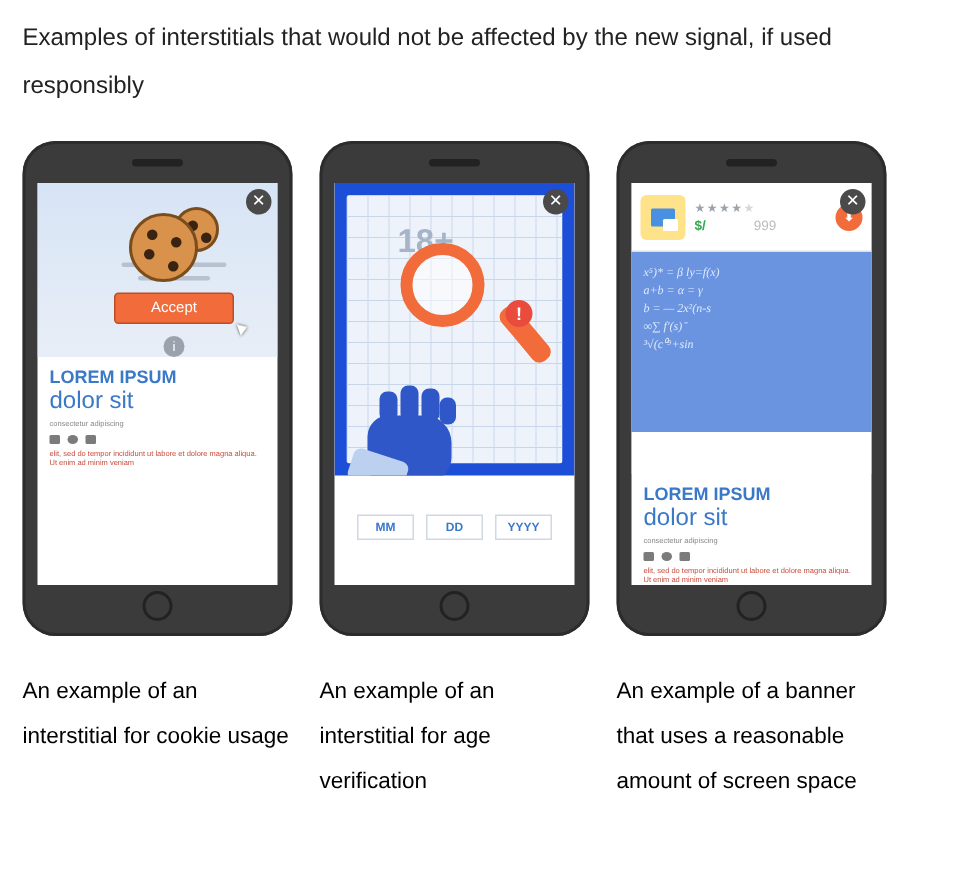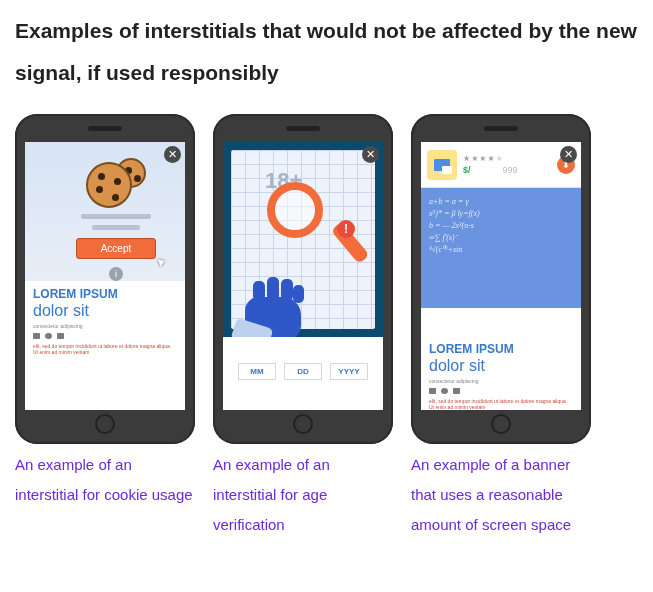--- a/index.html
+++ b/index.html
@@ -1,45 +1,45 @@
 <!DOCTYPE html>
 <html><head>
 <meta charset="utf-8">
 <style>
   * { margin: 0; padding: 0; box-sizing: border-box; }
   body { font-family: Arial, Helvetica, sans-serif; width: 653px; padding: 10px 15px; background: #fff; color: #222; }
-  .heading { font-weight: bold; font-size: 21px; line-height: 2.0; margin-bottom: 20px; }
+  .heading { font-weight: normal; font-size: 16px; line-height: 2.0; margin-bottom: 20px; }
   .row { display: flex; gap: 18px; }
   .col { width: 180px; }
   .phone { width: 180px; height: 330px; background: #3b3b3b; border-radius: 22px; padding: 28px 10px 34px 10px; position: relative; box-shadow: inset 0 0 0 2px #2c2c2c; }
   .phone::before { content:""; position:absolute; top:12px; left:50%; transform:translateX(-50%); width:34px; height:5px; background:#222; border-radius:3px; }
   .phone::after { content:""; position:absolute; bottom:10px; left:50%; transform:translateX(-50%); width:16px; height:16px; border:2px solid #222; border-radius:50%; }
   .screen { width: 100%; height: 100%; background: #fff; position: relative; overflow: hidden; }
   .close-x { position:absolute; top:4px; right:4px; width:17px; height:17px; background:#4a4a4a; border-radius:50%; color:#fff; font-size:11px; line-height:17px; text-align:center; z-index:5; }
 
   
-  .cookie-hero { height:139px; background:linear-gradient(#d7e4f5,#e8eef7); display:flex; flex-direction:column; align-items:center; padding-top:10px; position:relative;padding-left:22px; }
+  .cookie-hero { height:116px; background:linear-gradient(#d7e4f5,#e8eef7); display:flex; flex-direction:column; align-items:center; padding-top:10px; position:relative;padding-left:22px; }
   .cookie-stack { position:relative; width:60px; height:52px; margin-top:6px; }
   .cookie-big { position:absolute; left:0; top:4px; width:46px; height:46px; background:#d9924b; border-radius:50%; border:2px solid #7a4d1f; }
   .cookie-sm { position:absolute; right:0; top:0; width:30px; height:30px; background:#d9924b; border-radius:50%; border:2px solid #7a4d1f; }
   .chip { position:absolute; width:7px; height:7px; background:#3a2310; border-radius:50%; }
   .bar { height:5px; background:#b8c2cf; border-radius:2px; margin:6px auto 0; }
   .accept-btn { background:#f26b3a; color:#fff; border:1px solid #b94e27; display:inline-block; font-size:10px; padding:4px 24px; border-radius:3px; margin:8px auto 0; position:relative; }
   .cursor { position:absolute; right:-10px; bottom:-8px; width:0; height:0; border-left:6px solid #fff; border-top:4px solid transparent; border-bottom:4px solid transparent; filter:drop-shadow(0 0 1px #333); transform:rotate(-20deg); }
   .info-circle { width:14px; height:14px; background:#9aa3ad; border-radius:50%; color:#fff; font-size:9px; text-align:center; line-height:14px; margin:8px auto 0; }
   .article { padding:7px 8px 6px; }
   .lorem-t { color:#3a78c8; font-weight:bold; font-size:12px; line-height:1.1; }
   .lorem-s { color:#3a78c8; font-size:16px; margin-top:1px; }
   .sub { color:#888; font-size:5px; margin-top:3px; }
   .icset { display:flex; gap:5px; margin-top:4px; }
   .icdot { width:7px; height:6px; background:#7b7b7b; border-radius:1px; }
   .redtxt { font-size:5px; color:#c84c3c; line-height:1.25; margin-top:4px; }
 
   
-  .age-hero { height:195px; background:#0c4a6e; position:relative; overflow:hidden; }
+  .age-hero { height:195px; background:#1d4ed8; position:relative; overflow:hidden; }
   .grid-bg { position:absolute; inset:8px 8px 8px 8px; background:#eef3fb; background-image:linear-gradient(#c8d6ea 1px,transparent 1px),linear-gradient(90deg,#c8d6ea 1px,transparent 1px); background-size:14px 14px; border-radius:2px; }
   .eighteen { position:absolute; top:26px; left:42px; font-size:22px; font-weight:bold; color:#a5b4c7; }
   .mag { position:absolute; top:40px; left:44px; width:70px; height:70px; }
   .mag-lens { position:absolute; width:56px; height:56px; border:8px solid #f26b3a; border-radius:50%; background:rgba(255,255,255,0.5); }
   .mag-handle { position:absolute; right:-6px; bottom:-18px; width:14px; height:44px; background:#f26b3a; border-radius:6px; transform:rotate(-40deg); transform-origin:top; }
   .alert { position:absolute; top:78px; right:28px; width:18px; height:18px; background:#e94b3c; border-radius:50%; color:#fff; font-size:12px; font-weight:bold; text-align:center; line-height:18px; }
   .glove { position:absolute; bottom:-4px; left:16px; width:70px; height:54px; }
   .glove-body { position:absolute; width:56px; height:44px; background:#2f57c7; border-radius:14px 18px 16px 10px; bottom:0; left:6px; }
   .finger { position:absolute; background:#2f57c7; border-radius:5px; }
   .cuff { position:absolute; bottom:-4px; left:-6px; width:38px; height:22px; background:#bcd0ef; border-radius:5px; transform:rotate(18deg); }
@@ -55,21 +55,21 @@
   .app-meta { flex:1; }
   .stars { display:flex; gap:1px; }
   .star { color:#9aa3ad; font-size:8px; }
   .price { font-size:9px; margin-top:2px; }
   .price .d { color:#35a853; font-weight:bold; }
   .price .n { color:#bcbcbc;padding-left:32px; }
   .dl { width:18px; height:18px; background:#f26b3a; border-radius:50%; color:#fff; font-size:10px; text-align:center; line-height:18px; }
   .chalk { height:120px; background:#6a94e0; color:#dfe9fb; font-family:'Comic Sans MS',cursive; font-size:8px; padding:8px; line-height:1.5; font-style:italic; position:relative; }
   .chalk .eq { display:block; }
   .white-gap { height:28px; background:#fff; }
-  .caption { margin-top:6px; font-size:15px; color:#6d28d9; line-height:2.0; }
+  .caption { margin-top:22px; font-size:15px; color:#000000; line-height:2.0; }
 </style>
 </head>
 <body>
 
 <div class="heading">Examples of interstitials that would not be affected by the new signal, if used responsibly</div>
 
 <div class="row">
 
   <div class="col">
     <div class="phone">
@@ -159,22 +159,22 @@
               <span class="star">★</span>
               <span class="star" style="color:#d6d6d6">★</span>
             </div>
             <div class="price">
               <span class="d">$/</span><span class="n">999</span>
             </div>
           </div>
           <div class="dl">⬇</div>
         </div>
         <div class="chalk">
+          <span class="eq">x⁵)* = β        ly=f(x)</span>
           <span class="eq">a+b  = α      = γ</span>
-          <span class="eq">x⁵)* = β        ly=f(x)</span>
           <span class="eq"> b   = —        2x²(n-s</span>
           <span class="eq">   ∞∑               f'(s)⁻</span>
           <span class="eq">³√(c⁰⁹+sin</span>
         </div>
         <div class="white-gap"></div>
         <div class="article">
           <div class="lorem-t">LOREM IPSUM</div>
           <div class="lorem-s">dolor sit</div>
           <div class="sub">consectetur adipiscing</div>
           <div class="icset">

